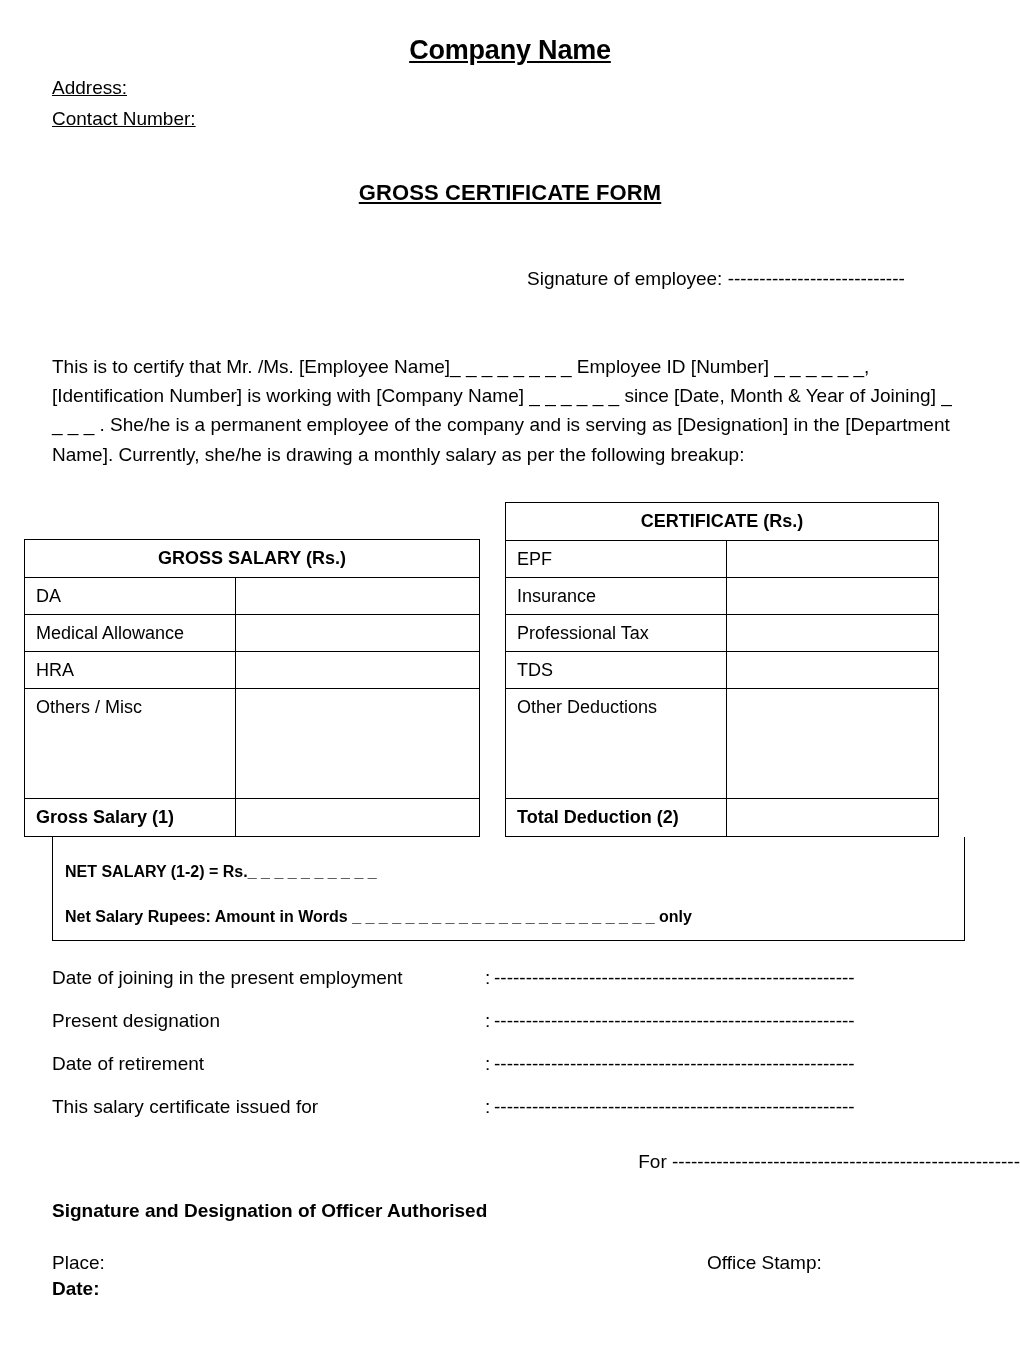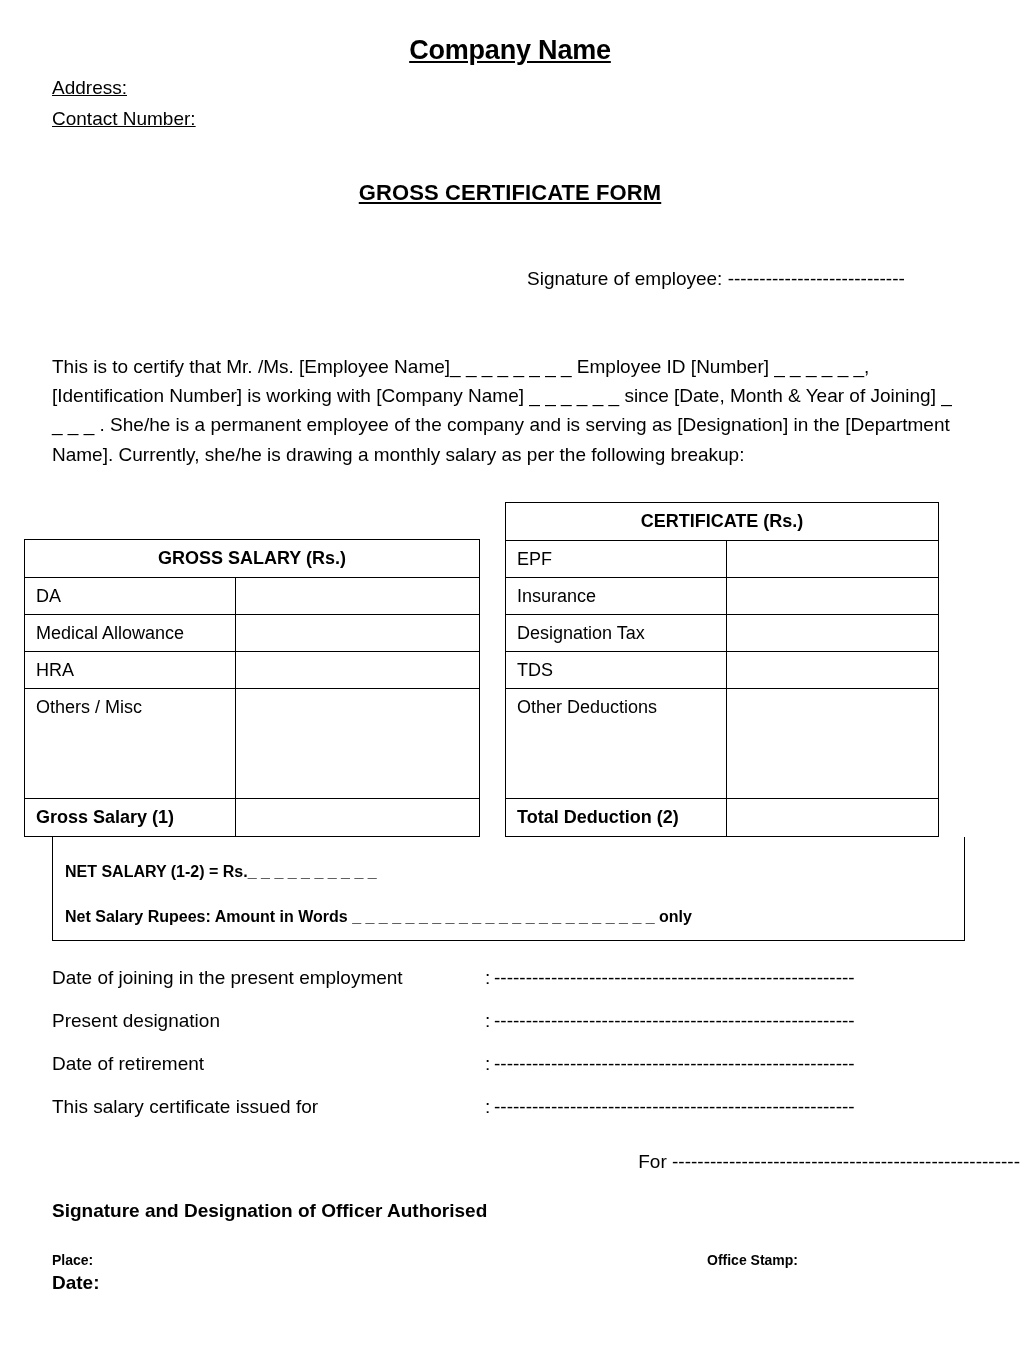--- a/index.html
+++ b/index.html
@@ -155,22 +155,22 @@
   }
   .auth-line {
     margin-left: 52px;
     margin-top: 27px;
     font-size: 19px;
     font-weight: bold;
   }
   .place-row {
     margin-left: 52px;
     margin-top: 30px;
-    font-size: 14px;
-    font-weight: bold;
+    font-size: 19px;
+    font-weight: normal;
     display: flex;
     align-items: center;
   }
   .place-col { width: 655px; flex: 0 0 655px; }
   .date-line {
     margin-left: 52px;
     margin-top: 4px;
     font-size: 19px;
     font-weight: bold;
   }
@@ -242,21 +242,21 @@
       <tbody>
         <tr>
           <td>EPF</td>
           <td class="val"></td>
         </tr>
         <tr>
           <td>Insurance</td>
           <td class="val"></td>
         </tr>
         <tr>
-          <td>Designation Tax</td>
+          <td>Professional Tax</td>
           <td class="val"></td>
         </tr>
         <tr>
           <td>TDS</td>
           <td class="val"></td>
         </tr>
         <tr class="tall">
           <td>Other Deductions</td>
           <td class="val"></td>
         </tr>

